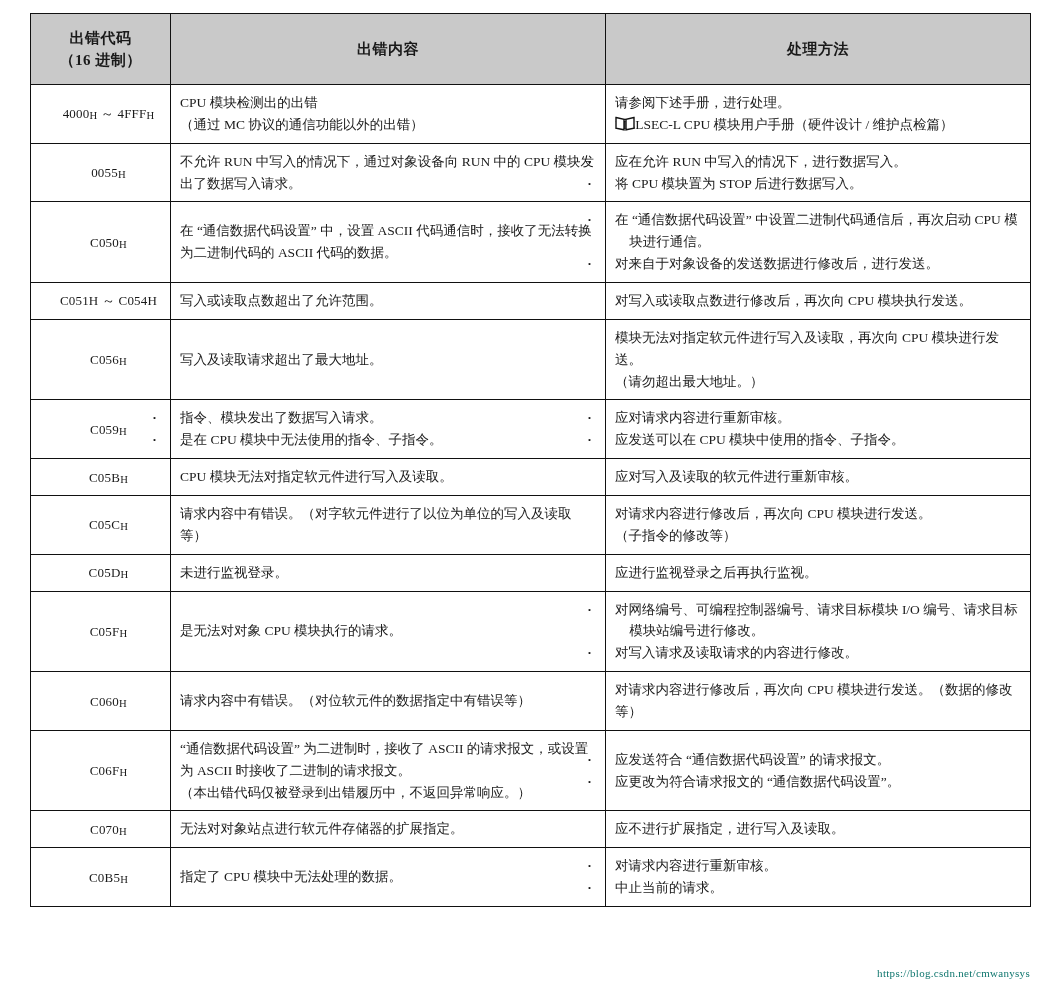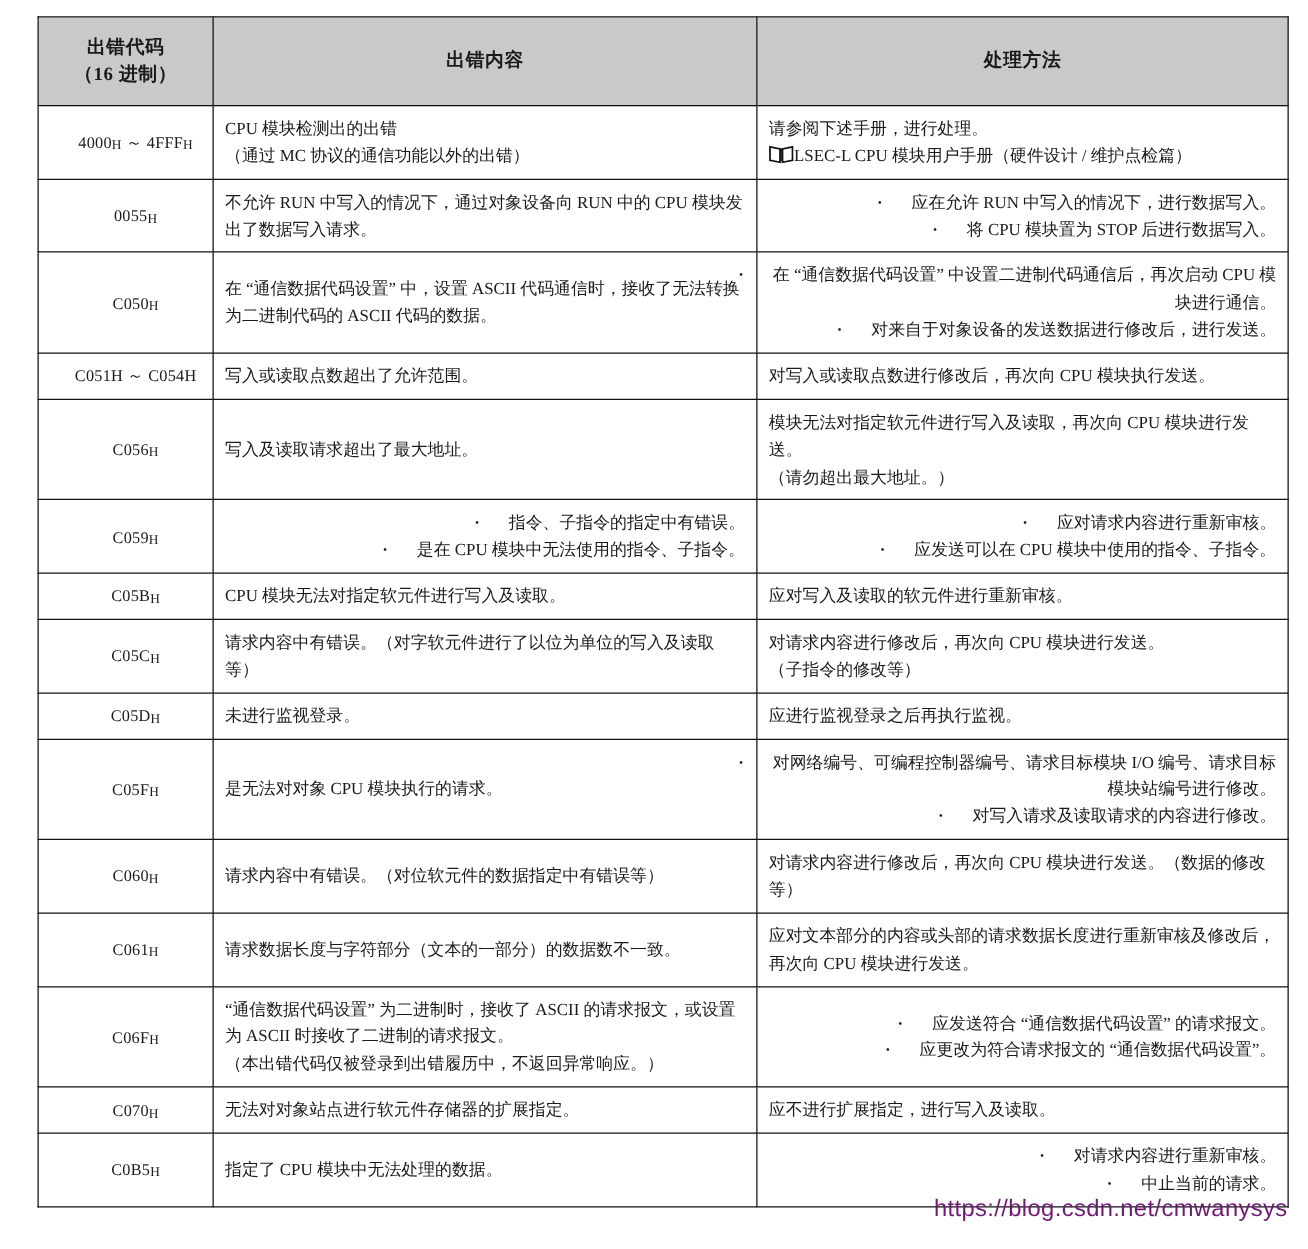--- a/index.html
+++ b/index.html
@@ -73,21 +73,21 @@
   tbody td.act { border-right: 1.6px solid #111; }
   tbody tr:last-child td { border-bottom: 1.6px solid #111; }
 
   .sub {
     font-size: 0.82em;
     vertical-align: baseline;
     position: relative;
     top: 1px;
   }
   .line { display: block; }
-  .line.indent { padding-left: 1.05em; text-indent: -1.05em; text-align: right; }
+  .line.indent { padding-left: 1.05em; text-indent: -1.05em; }
   .bullet::before {
     content: "\00b7";
     display: inline-block;
     width: 1.0em;
     margin-left: -1.0em;
     font-weight: bold;
     text-align: left;
   }
   .ref-line {
     display: block;
@@ -97,23 +97,23 @@
     position: absolute;
     left: 0px;
     top: 2px;
     width: 20px;
     height: 15px;
   }
   .watermark {
     position: absolute;
     right: 16px;
     bottom: 20px;
-    font-family: Liberation Sans, sans-serif;
-    font-size: 19px;
-    color: #701a75;
+    font-family: Liberation Serif, serif;
+    font-size: 11px;
+    color: #0f766e;
     letter-spacing: 0.3px;
     white-space: nowrap;
     pointer-events: none;
   }
 </style>
 </head>
 <body>
 
 <div class="page">
 
@@ -184,21 +184,21 @@
             <span class="line">写入及读取请求超出了最大地址。</span>
           </td>
           <td class="act">
             <span class="line">模块无法对指定软元件进行写入及读取，再次向 CPU 模块进行发送。</span>
             <span class="line">（请勿超出最大地址。）</span>
           </td>
         </tr>
         <tr>
           <td class="code"><span>C059</span><span class="sub">H</span></td>
           <td class="desc">
-            <span class="line indent bullet">指令、子指令的指定中有错误。</span>
+            <span class="line indent bullet">指令、模块发出了数据写入请求。</span>
             <span class="line indent bullet">是在 CPU 模块中无法使用的指令、子指令。</span>
           </td>
           <td class="act">
             <span class="line indent bullet">应对请求内容进行重新审核。</span>
             <span class="line indent bullet">应发送可以在 CPU 模块中使用的指令、子指令。</span>
           </td>
         </tr>
         <tr>
           <td class="code"><span>C05B</span><span class="sub">H</span></td>
           <td class="desc">
@@ -240,29 +240,20 @@
         <tr>
           <td class="code"><span>C060</span><span class="sub">H</span></td>
           <td class="desc">
             <span class="line">请求内容中有错误。（对位软元件的数据指定中有错误等）</span>
           </td>
           <td class="act">
             <span class="line">对请求内容进行修改后，再次向 CPU 模块进行发送。（数据的修改等）</span>
           </td>
         </tr>
         <tr>
-          <td class="code"><span>C061</span><span class="sub">H</span></td>
-          <td class="desc">
-            <span class="line">请求数据长度与字符部分（文本的一部分）的数据数不一致。</span>
-          </td>
-          <td class="act">
-            <span class="line">应对文本部分的内容或头部的请求数据长度进行重新审核及修改后，再次向 CPU 模块进行发送。</span>
-          </td>
-        </tr>
-        <tr>
           <td class="code"><span>C06F</span><span class="sub">H</span></td>
           <td class="desc">
             <span class="line">“通信数据代码设置” 为二进制时，接收了 ASCII 的请求报文，或设置为 ASCII 时接收了二进制的请求报文。</span>
             <span class="line">（本出错代码仅被登录到出错履历中，不返回异常响应。）</span>
           </td>
           <td class="act">
             <span class="line indent bullet">应发送符合 “通信数据代码设置” 的请求报文。</span>
             <span class="line indent bullet">应更改为符合请求报文的 “通信数据代码设置”。</span>
           </td>
         </tr>

